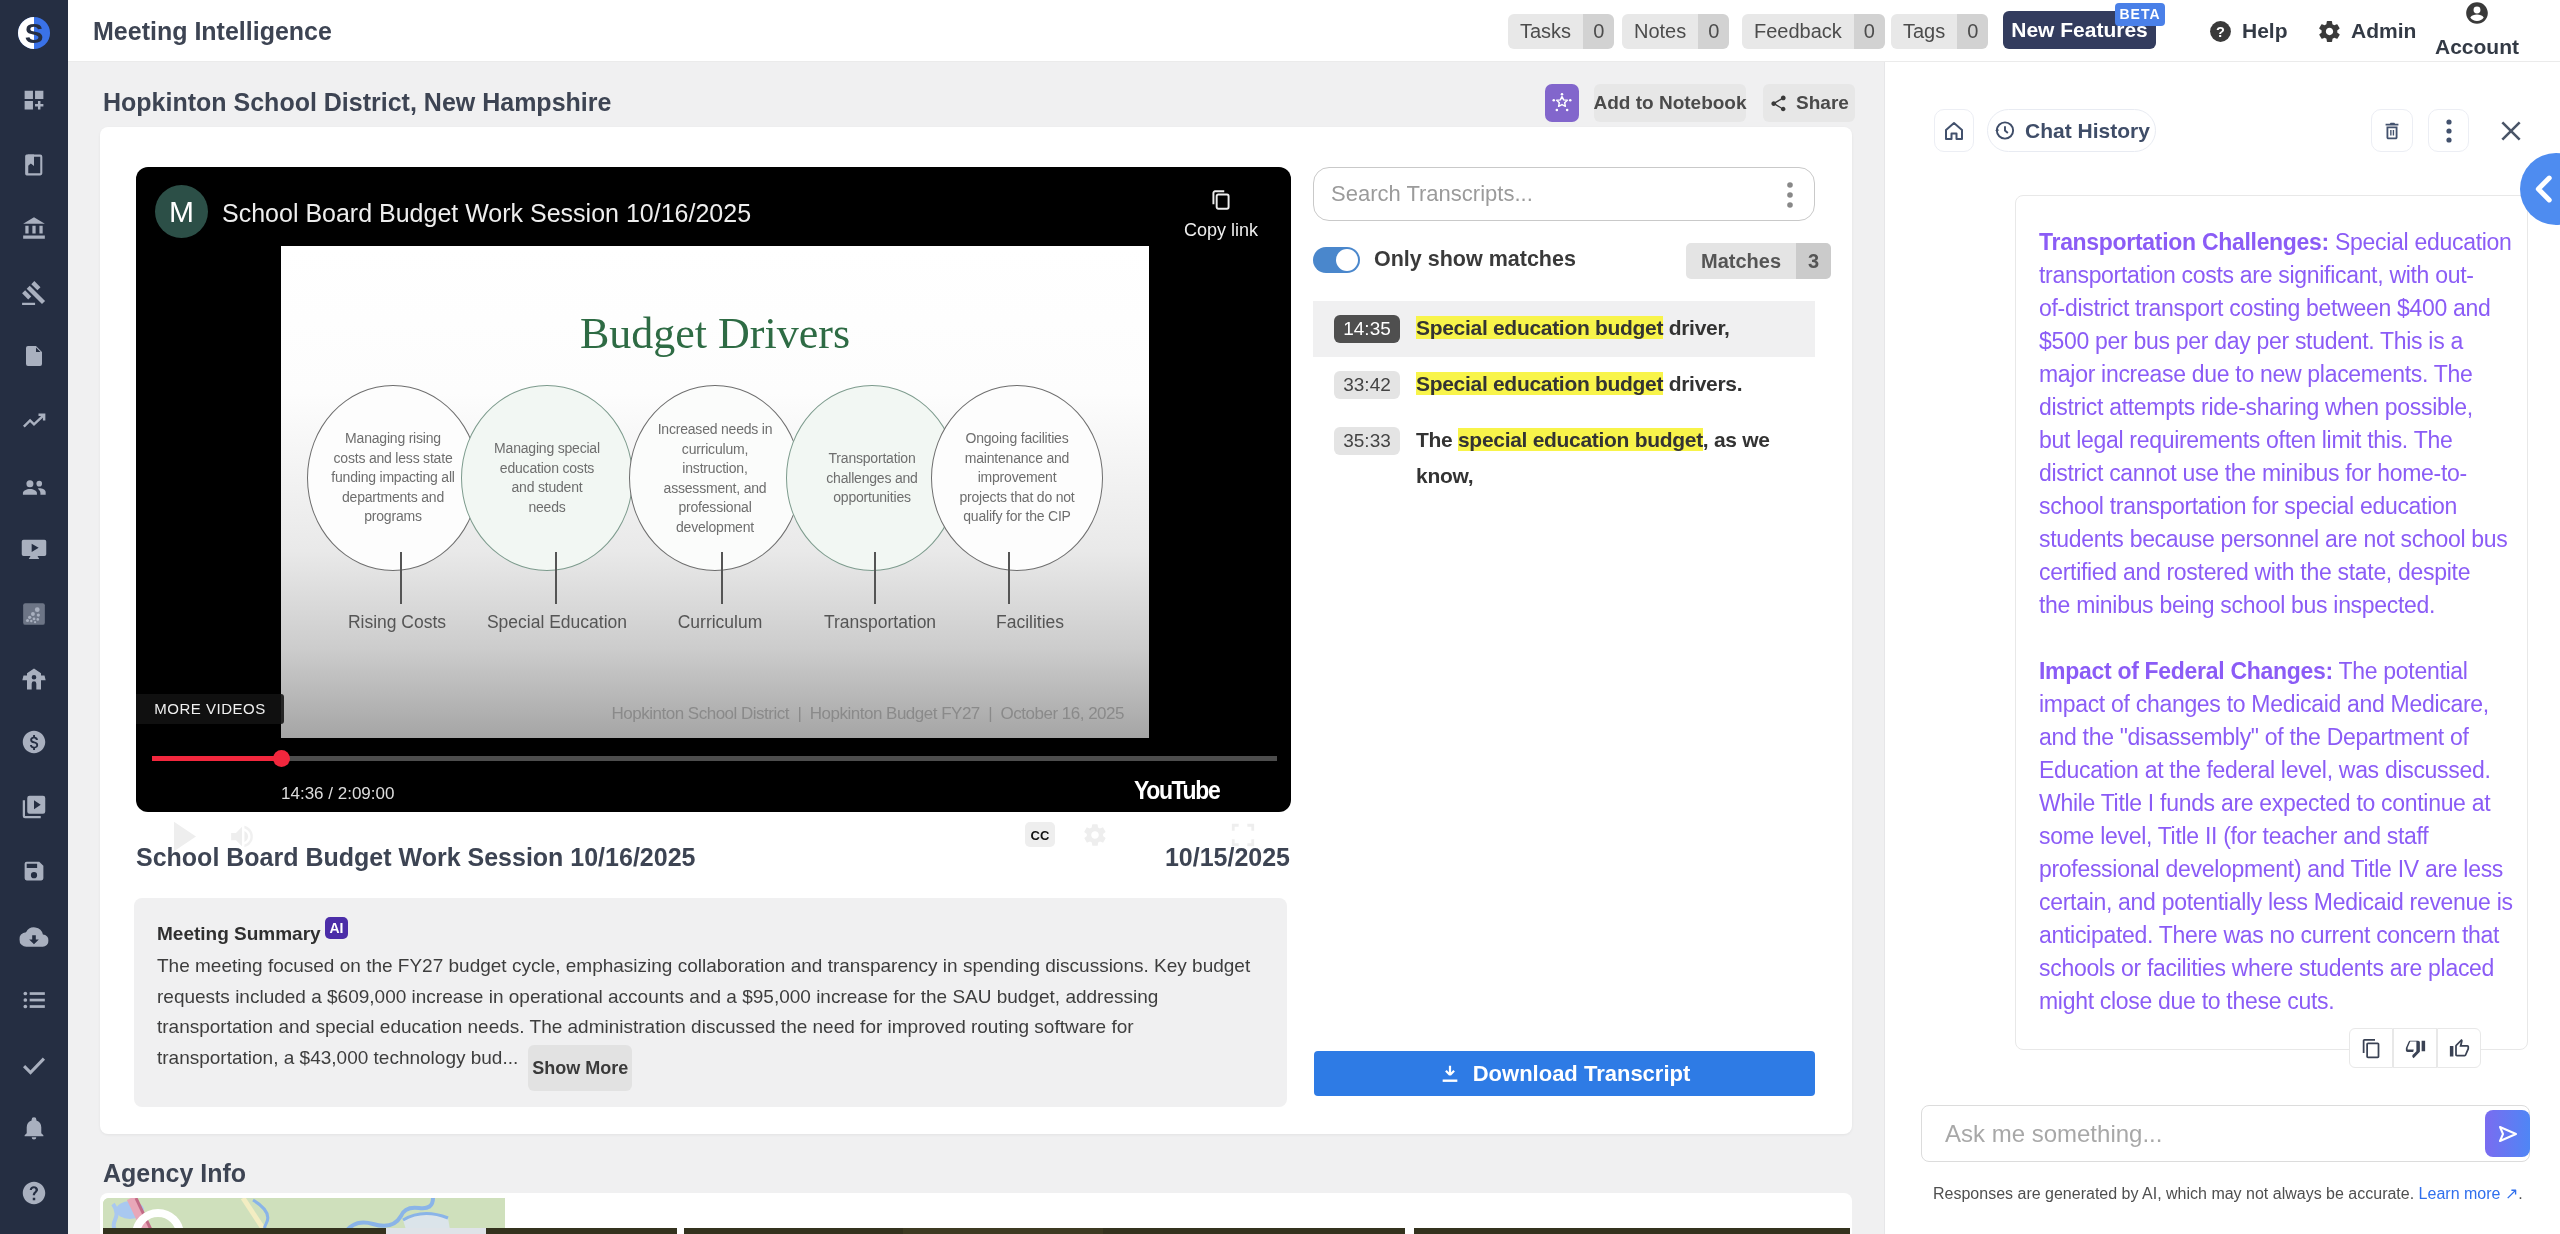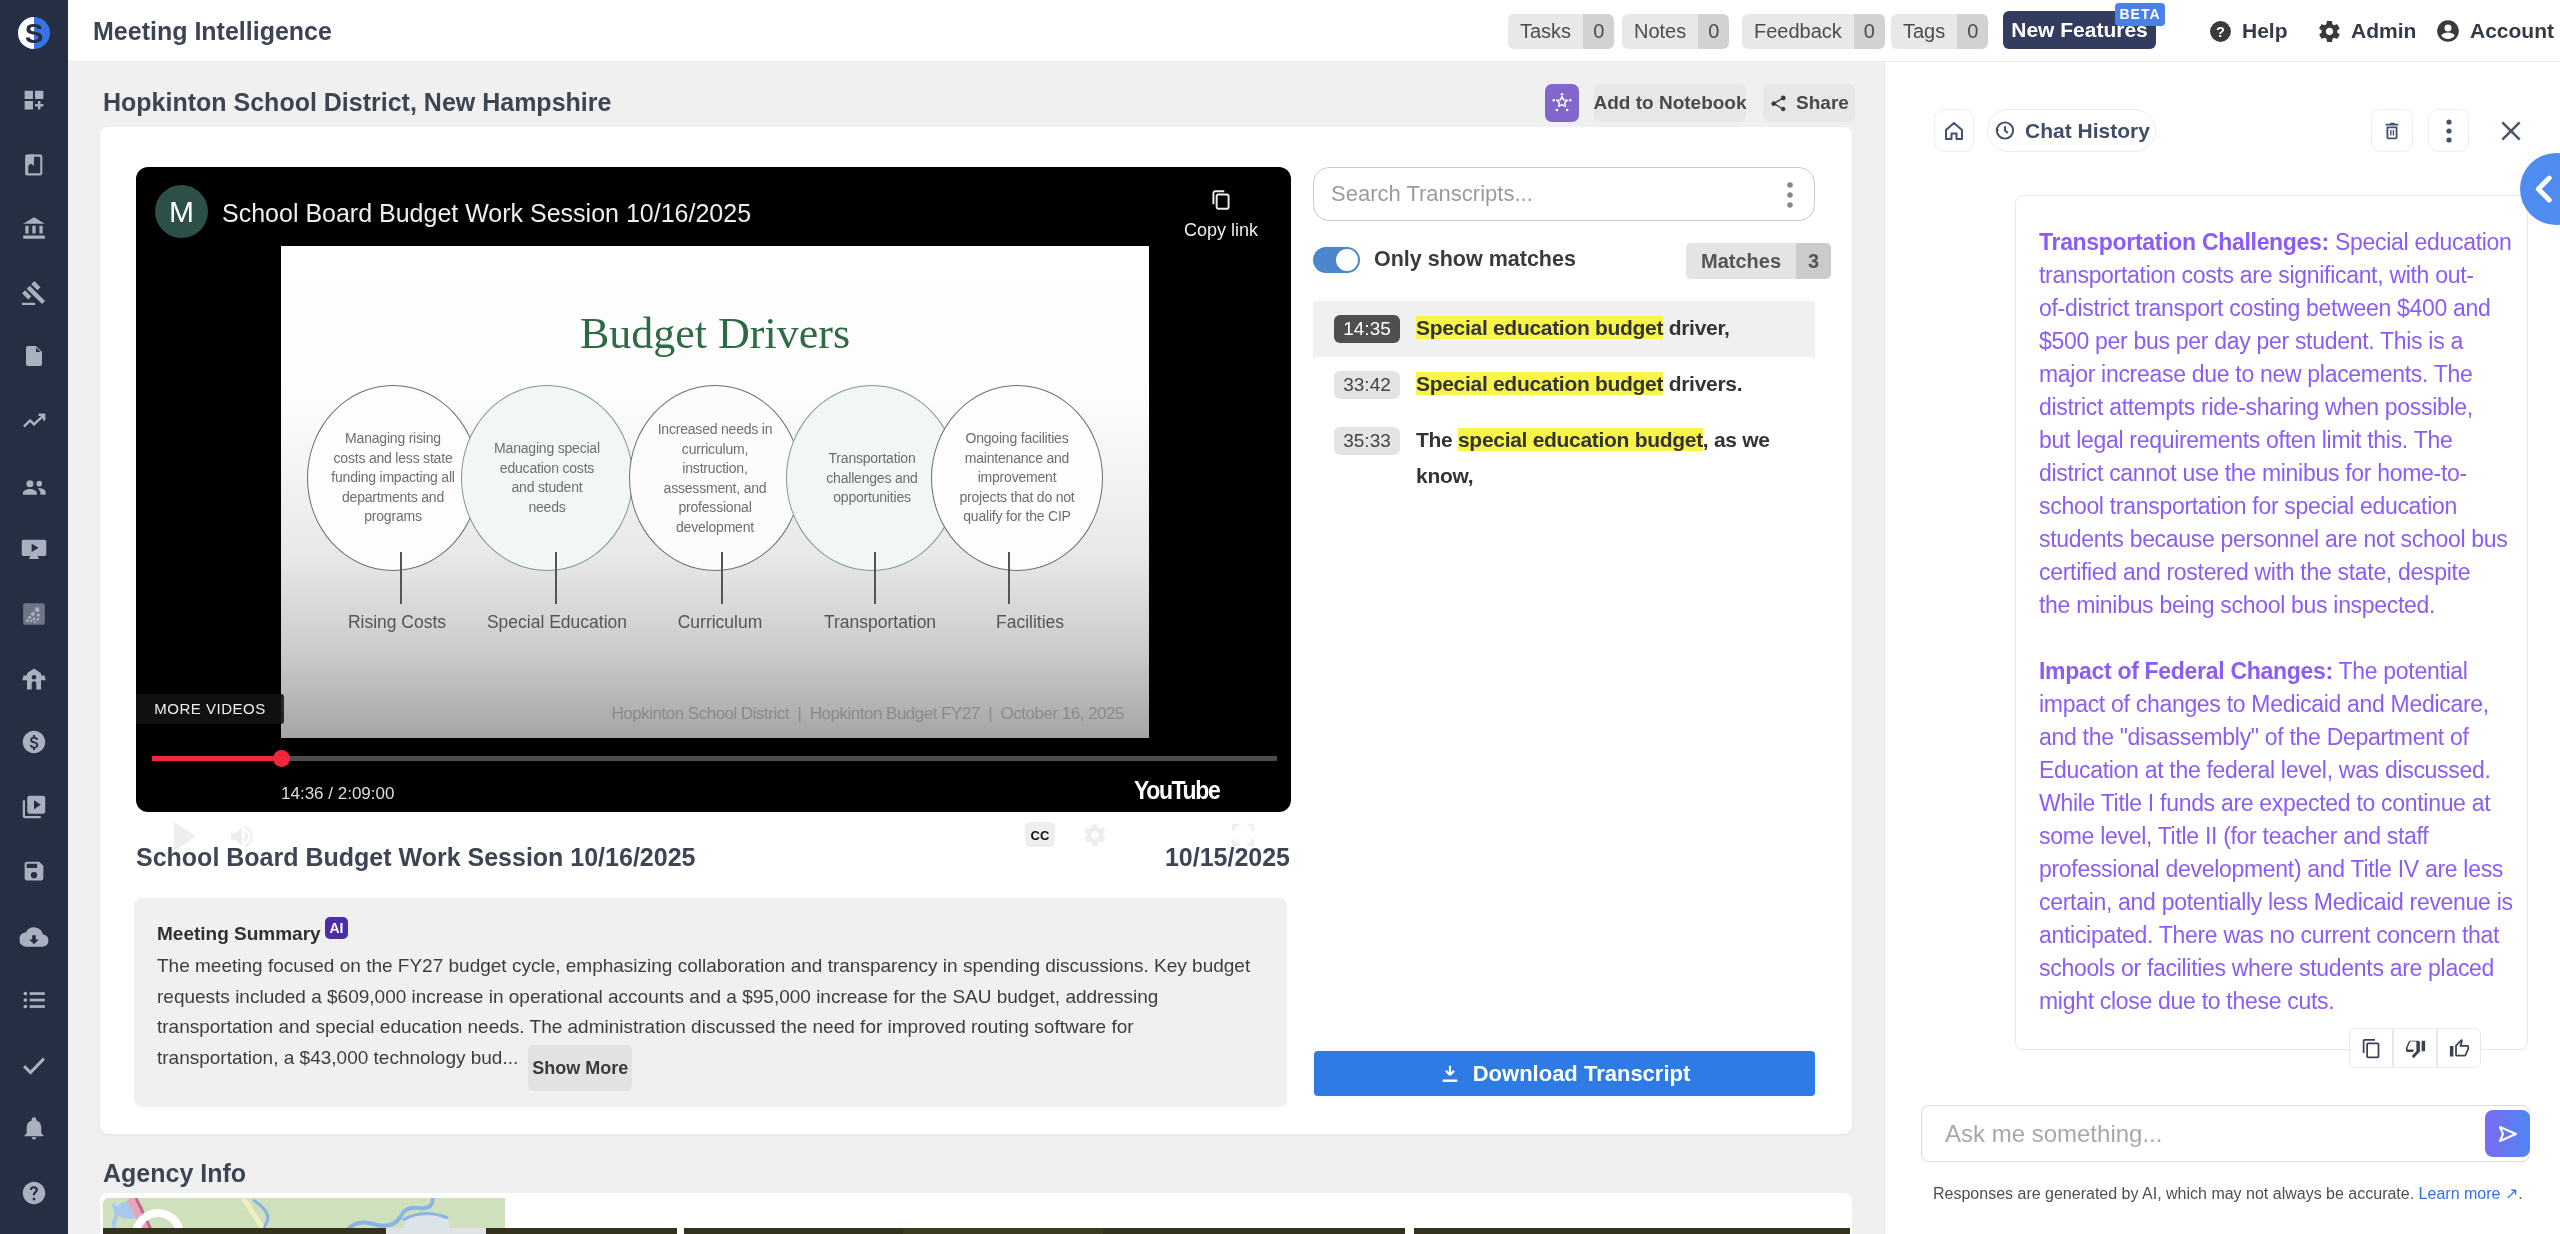--- a/index.html
+++ b/index.html
@@ -243,21 +243,21 @@
         <text x="12" y="17" font-size="14" font-weight="bold" fill="#fff" text-anchor="middle" font-family="Liberation Sans">?</text>
       </svg>
       <span>Help</span>
     </div>
   <div class="topitem" style="left:2249px;">
       <svg width="25" height="25" viewBox="0 0 24 24" fill="#3a3a3a">
         <path d="M19.4 13c0-.3.1-.6.1-1s0-.7-.1-1l2.1-1.6c.2-.2.3-.5.1-.7l-2-3.5c-.1-.2-.4-.3-.6-.2l-2.5 1c-.5-.4-1.1-.7-1.7-1l-.4-2.6c0-.2-.2-.4-.5-.4h-4c-.2 0-.4.2-.5.4L9 5c-.6.2-1.2.6-1.7 1l-2.5-1c-.2-.1-.5 0-.6.2l-2 3.5c-.1.2-.1.5.1.7L4.5 11c0 .3-.1.6-.1 1s0 .7.1 1l-2.1 1.6c-.2.2-.3.5-.1.7l2 3.5c.1.2.4.3.6.2l2.5-1c.5.4 1.1.7 1.7 1l.4 2.6c0 .2.2.4.5.4h4c.2 0 .4-.2.5-.4l.4-2.6c.6-.2 1.2-.6 1.7-1l2.5 1c.2.1.5 0 .6-.2l2-3.5c.1-.2.1-.5-.1-.7L19.4 13zM12 15.5c-1.9 0-3.5-1.6-3.5-3.5s1.6-3.5 3.5-3.5 3.5 1.6 3.5 3.5-1.6 3.5-3.5 3.5z"></path>
       </svg>
       <span>Admin</span>
     </div>
-  <div class="topitem" style="left:2367px;">
+  <div class="topitem" style="left:2367px;flex-direction:column;">
       <svg width="26" height="26" viewBox="0 0 24 24" fill="#3a3a3a">
         <path d="M12 2C6.5 2 2 6.5 2 12s4.5 10 10 10 10-4.5 10-10S17.5 2 12 2zm0 4a3.2 3.2 0 110 6.4A3.2 3.2 0 0112 6zm0 13.4c-2.6 0-4.9-1.3-6.2-3.3C7.1 14.2 9.4 13.4 12 13.4s4.9.8 6.2 2.7c-1.3 2-3.6 3.3-6.2 3.3z"></path>
       </svg>
       <span>Account</span>
     </div>
 </div>
 <div class="abs" id="main">
   <div id="pageheading">Hopkinton School District, New Hampshire</div>
   <div id="purplebtn">
       <svg width="22" height="22" viewBox="0 0 24 24" fill="#fff">

